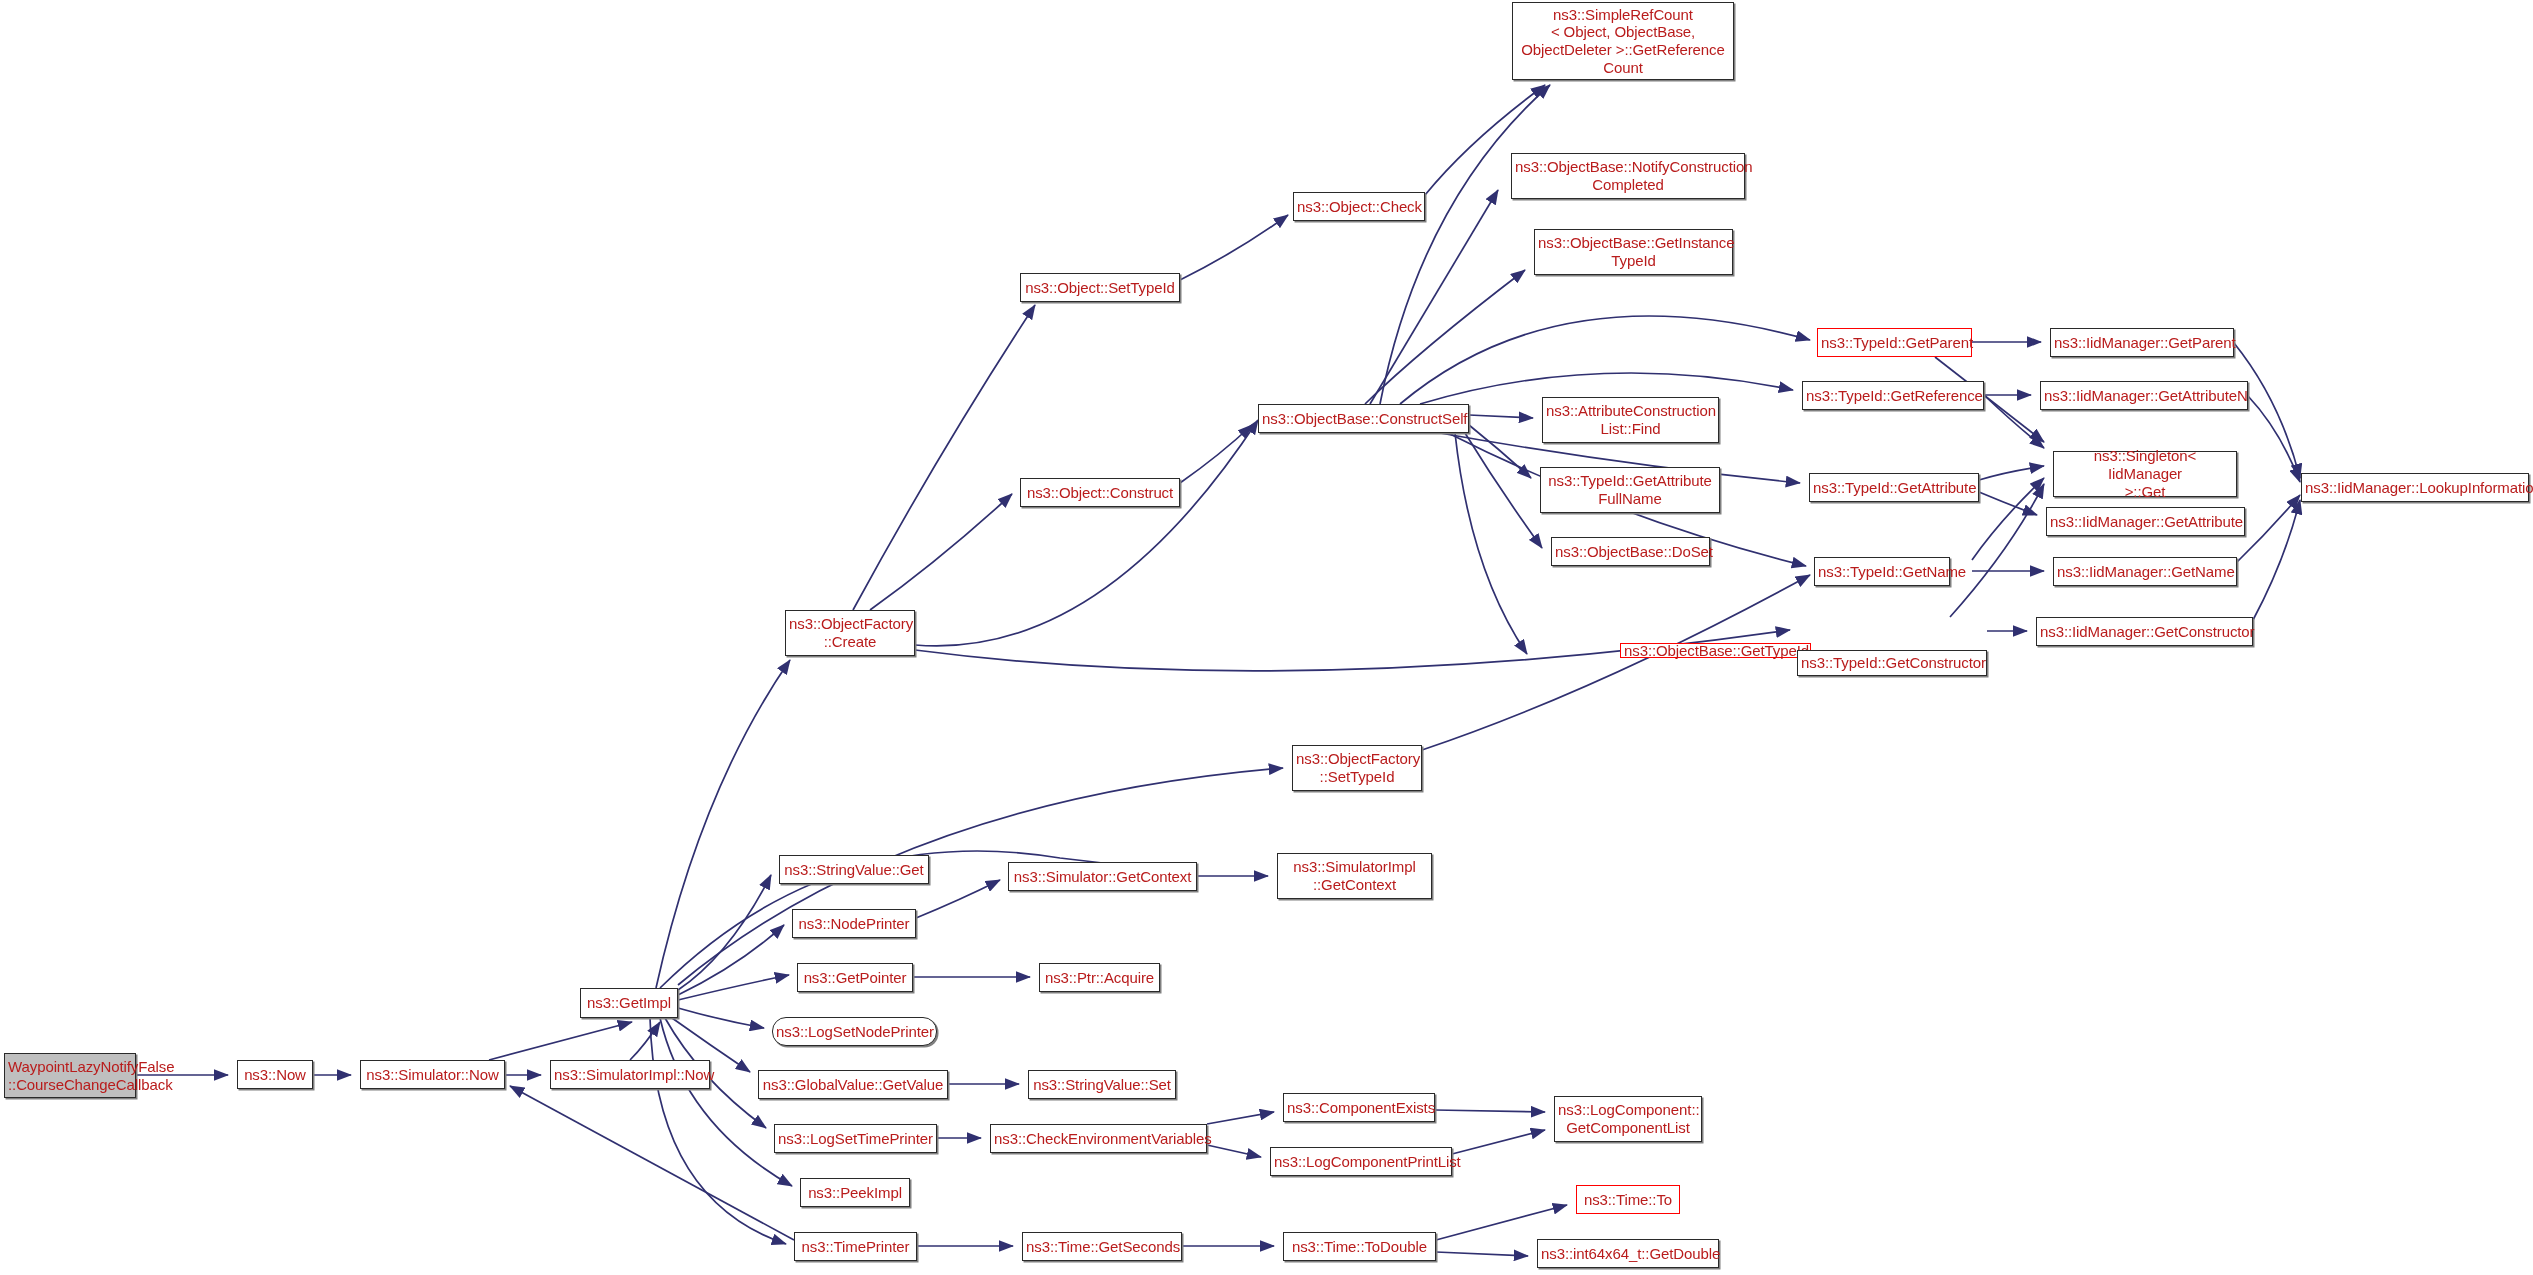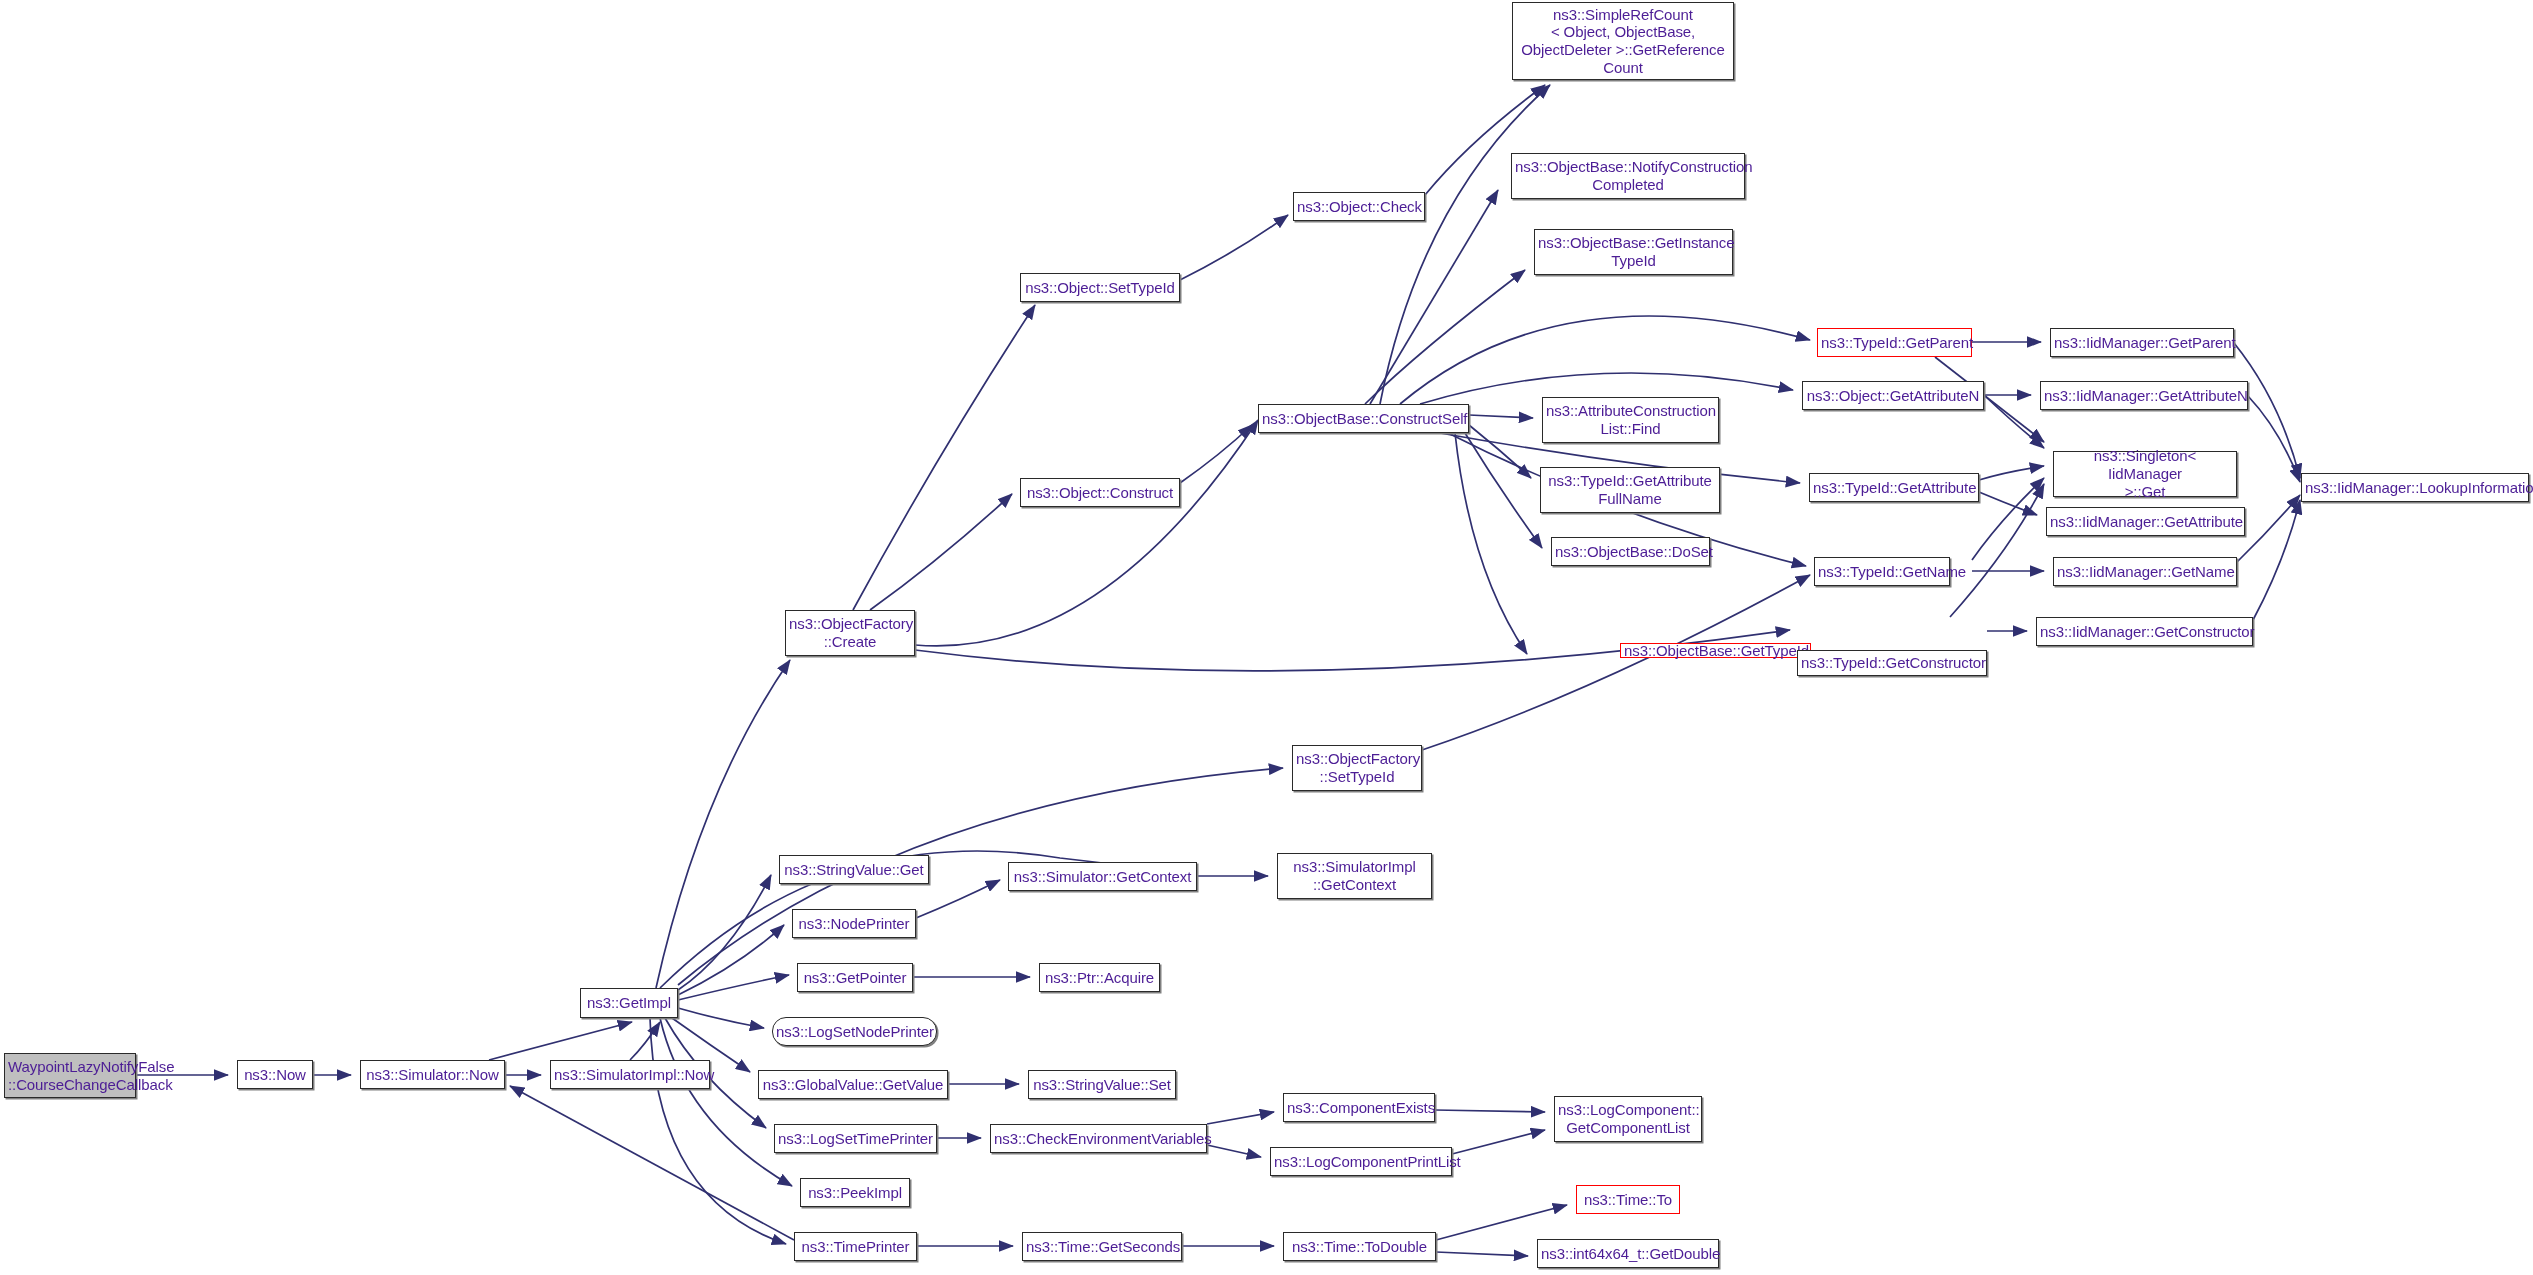--- a/index.html
+++ b/index.html
@@ -22,21 +22,21 @@
     top: 0;
     width: 2533px;
     height: 1275px;
     pointer-events: none;
   }
   .node {
     position: absolute;
     box-sizing: border-box;
     border: 1px solid #2a2a2a;
     background: #ffffff;
-    color: #4c1d95;
+    color: #b91c1c;
     font-size: 15px;
     line-height: 1.18;
     text-align: center;
     display: flex;
     align-items: center;
     justify-content: center;
     white-space: pre-line;
     box-shadow: 1.5px 1.5px 0 0 #808080;
     cursor: pointer;
     padding: 0 3px;
@@ -173,21 +173,21 @@
       <div class="node" style="left: 1534px; top: 229px; width: 199px; height: 46px;"><span>ns3::ObjectBase::GetInstance
 TypeId</span></div>
       <div class="node" style="left: 1258px; top: 404px; width: 211px; height: 29px;"><span>ns3::ObjectBase::ConstructSelf</span></div>
       <div class="node" style="left: 1542px; top: 397px; width: 177px; height: 46px;"><span>ns3::AttributeConstruction
 List::Find</span></div>
       <div class="node" style="left: 1540px; top: 467px; width: 180px; height: 46px;"><span>ns3::TypeId::GetAttribute
 FullName</span></div>
       <div class="node" style="left: 1551px; top: 537px; width: 159px; height: 29px;"><span>ns3::ObjectBase::DoSet</span></div>
       <div class="node highlight" style="left: 1620px; top: 643px; width: 191px; height: 15px;"><span>ns3::ObjectBase::GetTypeId</span></div>
       <div class="node highlight" style="left: 1817px; top: 328px; width: 155px; height: 29px;"><span>ns3::TypeId::GetParent</span></div>
-      <div class="node" style="left: 1802px; top: 381px; width: 182px; height: 29px;"><span>ns3::Object::GetAttributeN</span></div>
+      <div class="node" style="left: 1802px; top: 381px; width: 182px; height: 29px;"><span>ns3::TypeId::GetReference</span></div>
       <div class="node" style="left: 1809px; top: 473px; width: 170px; height: 29px;"><span>ns3::TypeId::GetAttribute</span></div>
       <div class="node" style="left: 1814px; top: 557px; width: 136px; height: 29px;"><span>ns3::TypeId::GetName</span></div>
       <div class="node" style="left: 1797px; top: 650px; width: 190px; height: 26px;"><span>ns3::TypeId::GetConstructor</span></div>
       <div class="node" style="left: 2050px; top: 328px; width: 184px; height: 29px;"><span>ns3::IidManager::GetParent</span></div>
       <div class="node" style="left: 2040px; top: 381px; width: 208px; height: 29px;"><span>ns3::IidManager::GetAttributeN</span></div>
       <div class="node" style="left: 2053px; top: 435px; width: 184px; height: 46px; margin-top: 16px;"><span>ns3::Singleton&lt; IidManager
 &gt;::Get</span></div>
       <div class="node" style="left: 2046px; top: 507px; width: 199px; height: 29px;"><span>ns3::IidManager::GetAttribute</span></div>
       <div class="node" style="left: 2053px; top: 557px; width: 184px; height: 29px;"><span>ns3::IidManager::GetName</span></div>
       <div class="node" style="left: 2036px; top: 617px; width: 217px; height: 29px;"><span>ns3::IidManager::GetConstructor</span></div>

